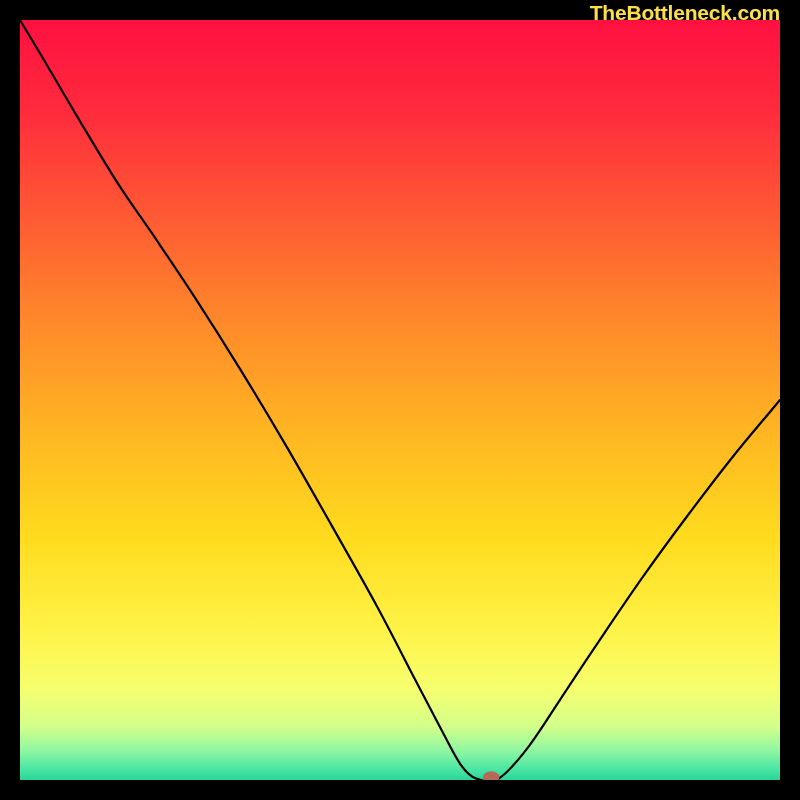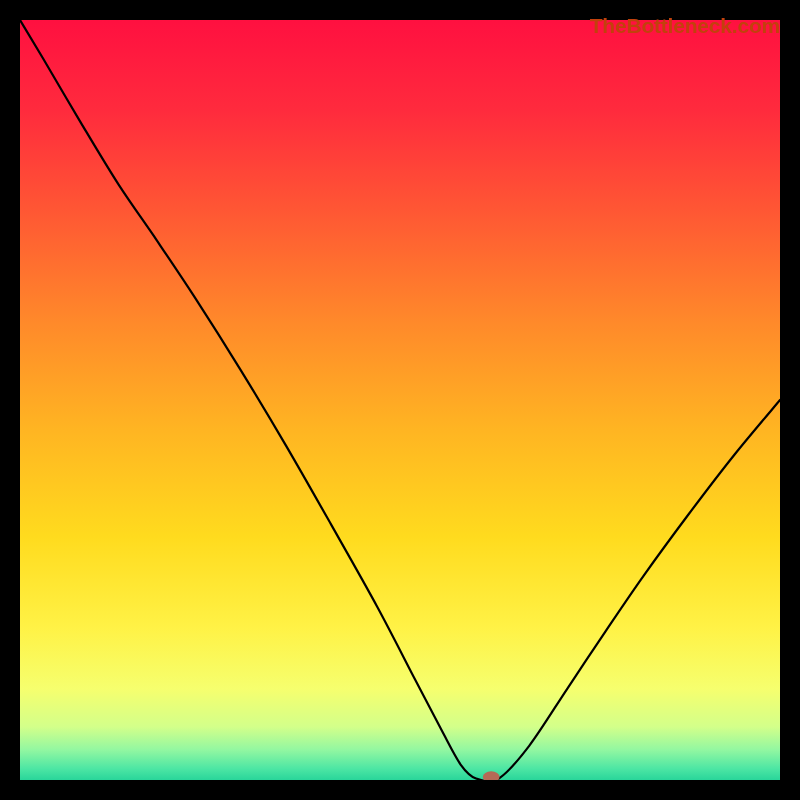--- a/index.html
+++ b/index.html
@@ -23,23 +23,23 @@
   .plot-area {
     position: absolute;
     left: 20px;
     top: 20px;
     width: 760px;
     height: 760px;
     overflow: hidden;
   }
   .watermark {
     position: absolute;
-    top: 14px;
+    top: 1px;
     right: 20px;
-    color: #c2410c;
+    color: #fde047;
     font-size: 21px;
     font-weight: 600;
     letter-spacing: -0.2px;
     z-index: 5;
   }
   svg {
     display: block;
   }
   .curve {
     fill: none;

